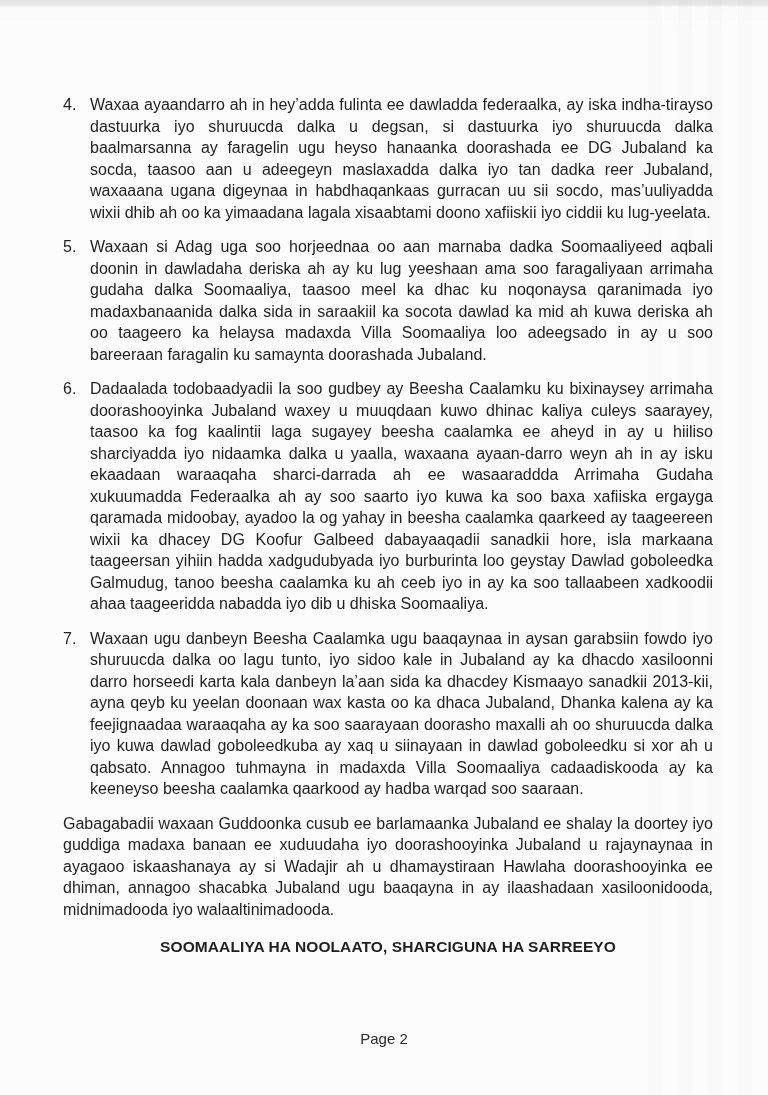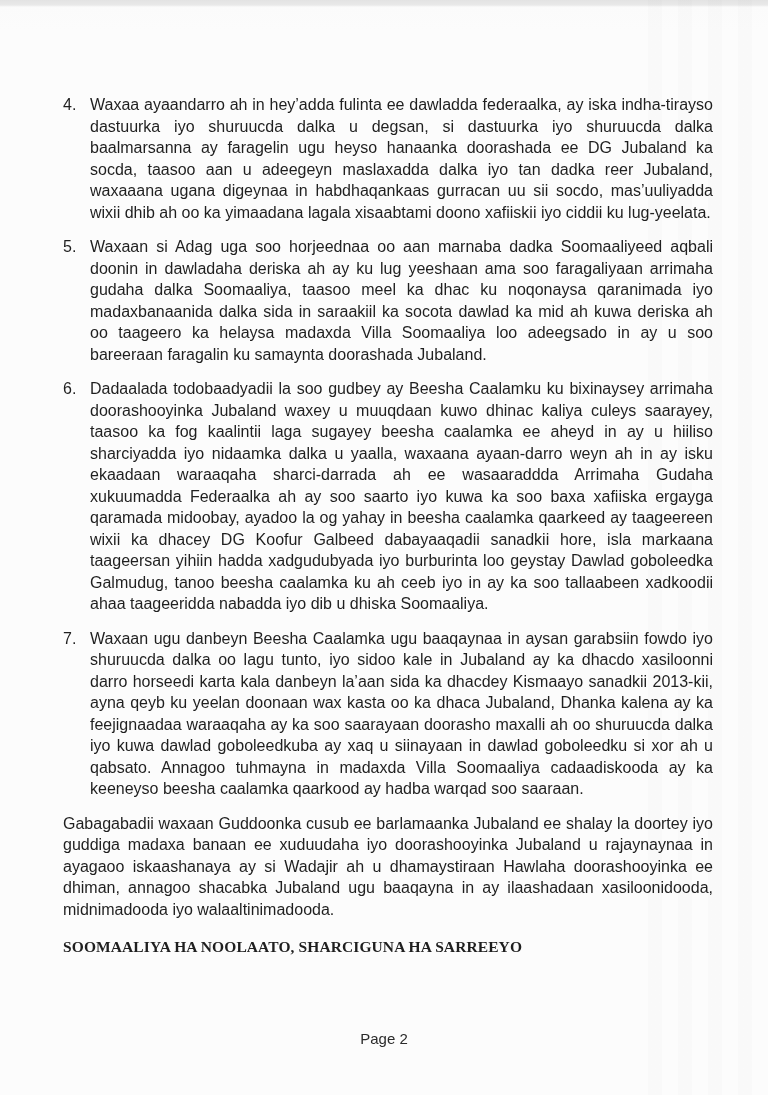--- a/index.html
+++ b/index.html
@@ -54,23 +54,22 @@
   }
   .item-text { flex: 1; }
   .closing-par {
     margin-top: 2px;
   }
   .motto {
     margin: 16px 0 0 0;
     font-size: 15.5px;
     line-height: 21px;
     font-weight: 700;
-    text-align: left;
+    text-align: center;
     letter-spacing: 0.1px;
-    font-family: Liberation Serif, serif;
   }
   .page-footer {
     position: absolute;
     top: 1030px;
     left: 0;
     width: 768px;
     text-align: center;
     font-size: 15px;
     line-height: 18px;
     color: #2b2b2b;

